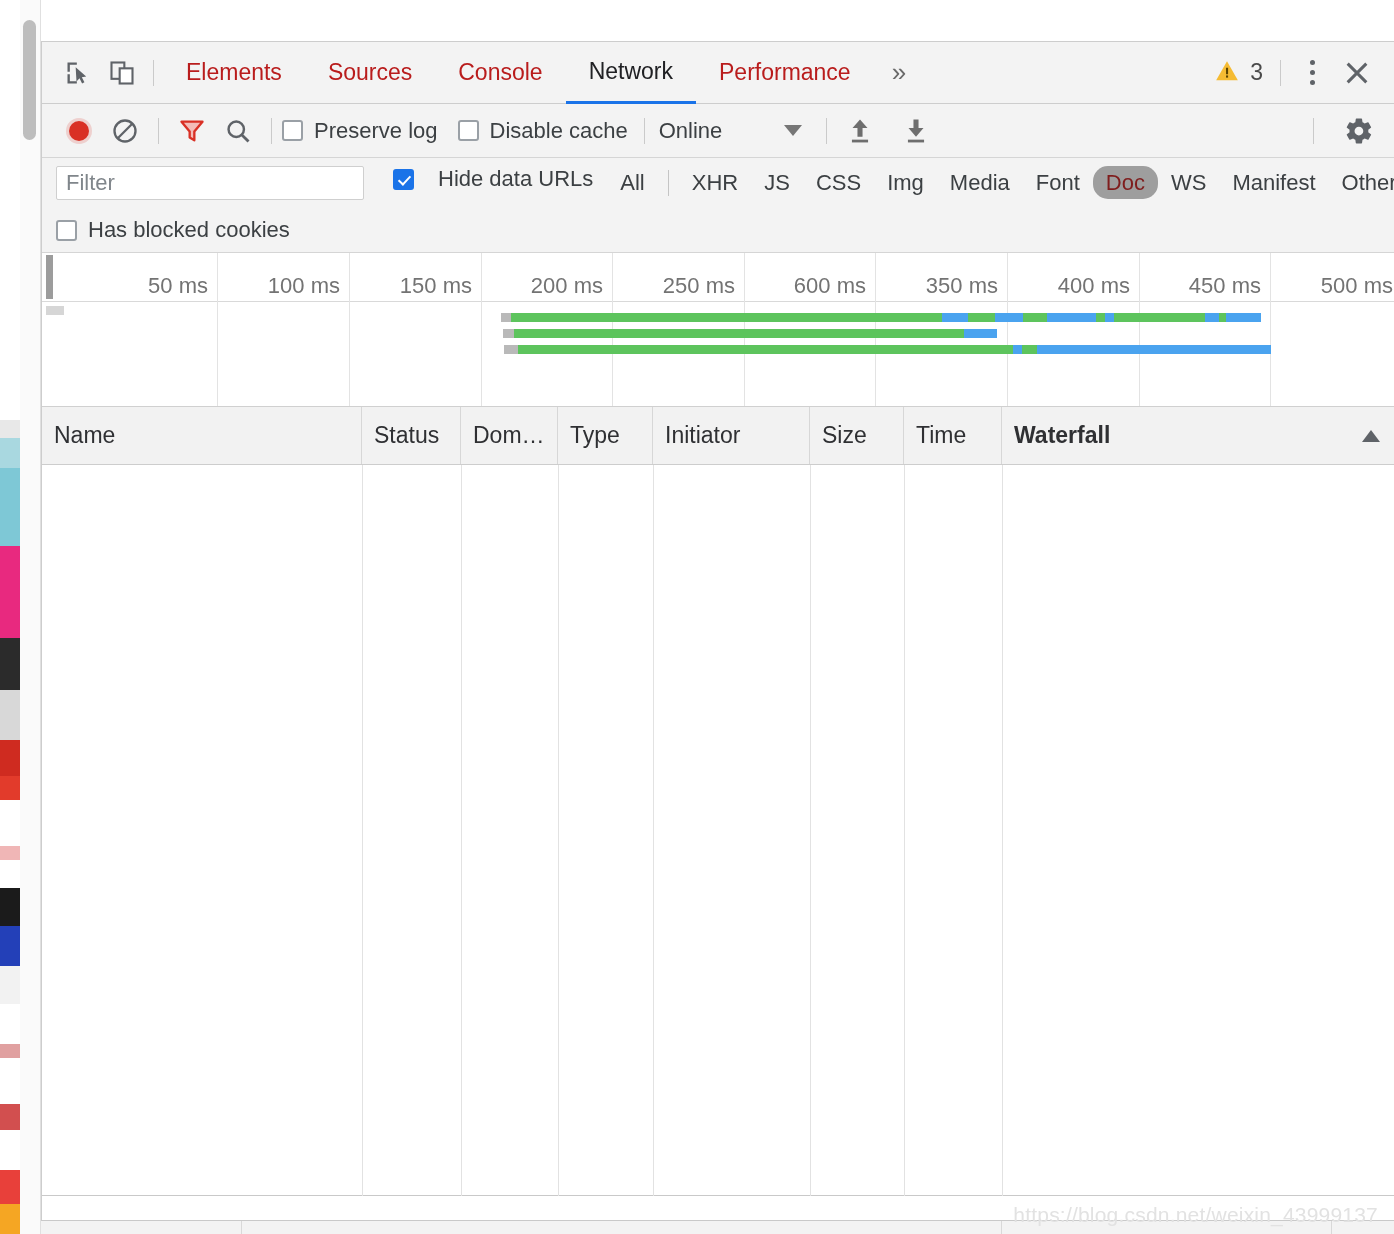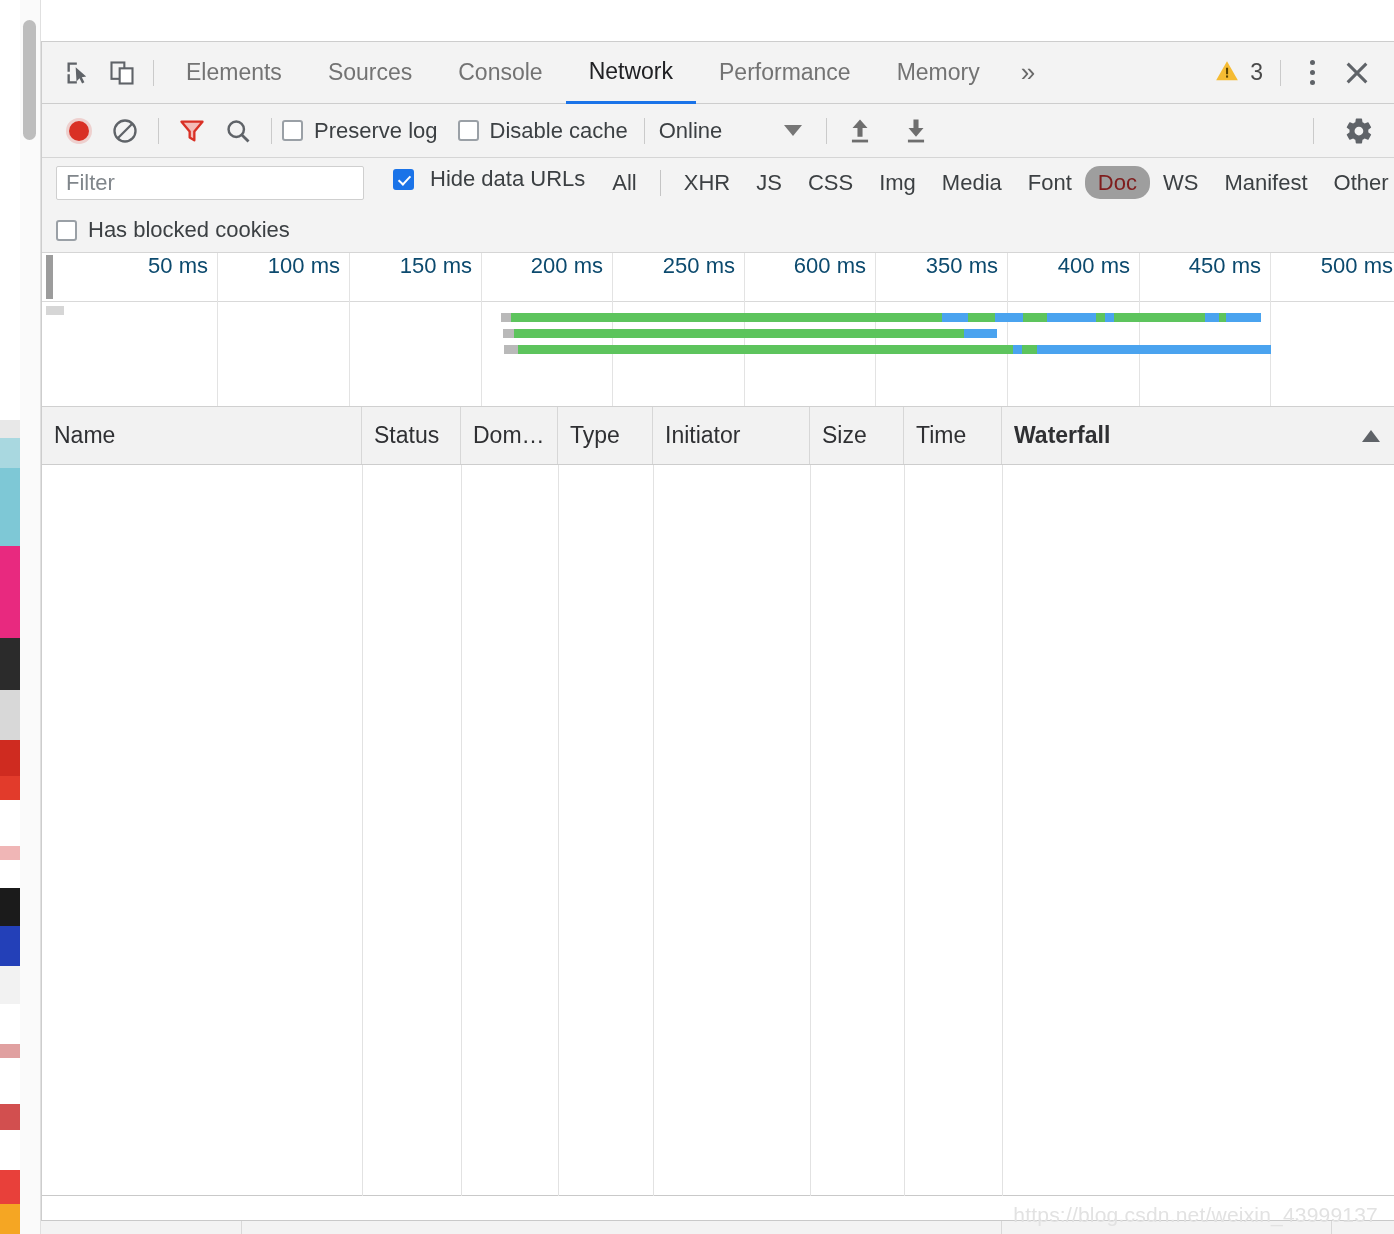--- a/index.html
+++ b/index.html
@@ -74,21 +74,21 @@
     width: 1px; height: 26px;
     background: #cacaca;
     margin: 0 9px;
   }
   .tab {
     height: 62px;
     padding: 0 23px;
     display: flex;
     align-items: center;
     font-size: 23px;
-    color: #737373;
+    color: #b91c1c;
     cursor: pointer;
     box-sizing: border-box;
     white-space: nowrap;
   }
   .tab.selected {
     color: #202124;
     border-bottom: 3px solid #1a73e8;
   }
   .tab-more {
     font-size: 26px;
@@ -207,21 +207,21 @@
     border-radius: 2px;
     font-size: 22px;
     color: #3c4043;
     padding: 0 9px;
     box-sizing: border-box;
     font-family: "Liberation Sans", sans-serif;
     outline: none;
   }
   .filter-input::placeholder { color: #80868b; }
   .hide-data {
-    display: flex; align-items: center; gap: 16px;
+    display: flex; align-items: center; gap: 24px;
     margin-left: 29px;
     cursor: pointer;
     white-space: nowrap;
   }
   .type-chips {
     display: flex;
     align-items: center;
     margin-left: 14px;
     gap: 0px;
     flex: 1;
@@ -274,23 +274,23 @@
   }
   .ov-tick {
     position: absolute;
     top: 0;
     width: 1px;
     height: 153px;
     background: #e3e3e3;
   }
   .ov-label {
     position: absolute;
-    top: 0;
+    top: 20px;
     font-size: 22px;
-    color: #0c4a6e;
+    color: #737373;
     text-align: right;
     transform: translateX(-100%);
     padding-right: 9px;
     white-space: nowrap;
   }
   .ov-bar-row { position: absolute; height: 9px; }
   .seg { position: absolute; top: 0; height: 9px; }
   .seg.green { background: #5dc45d; }
   .seg.blue  { background: #4aa3ef; }
   .seg.grey  { background: #b9b9b9; }
@@ -439,23 +439,20 @@
       </div>
       <div class="tab">
         <span>Console</span>
       </div>
       <div class="tab selected">
         <span>Network</span>
       </div>
       <div class="tab">
         <span>Performance</span>
       </div>
-      <div class="tab">
-        <span>Memory</span>
-      </div>
       <div class="tab-more">
         <span>»</span>
       </div>
 
       <div class="tabbar-right">
         <div class="warn-group">
           <span>
             <svg width="26" height="26" viewBox="0 0 24 24">
               <path d="M12 3 L22 20.5 H2 Z" fill="#f5bb33"></path>
               <rect x="11.1" y="9" width="1.9" height="6" fill="#5a4300"></rect>

